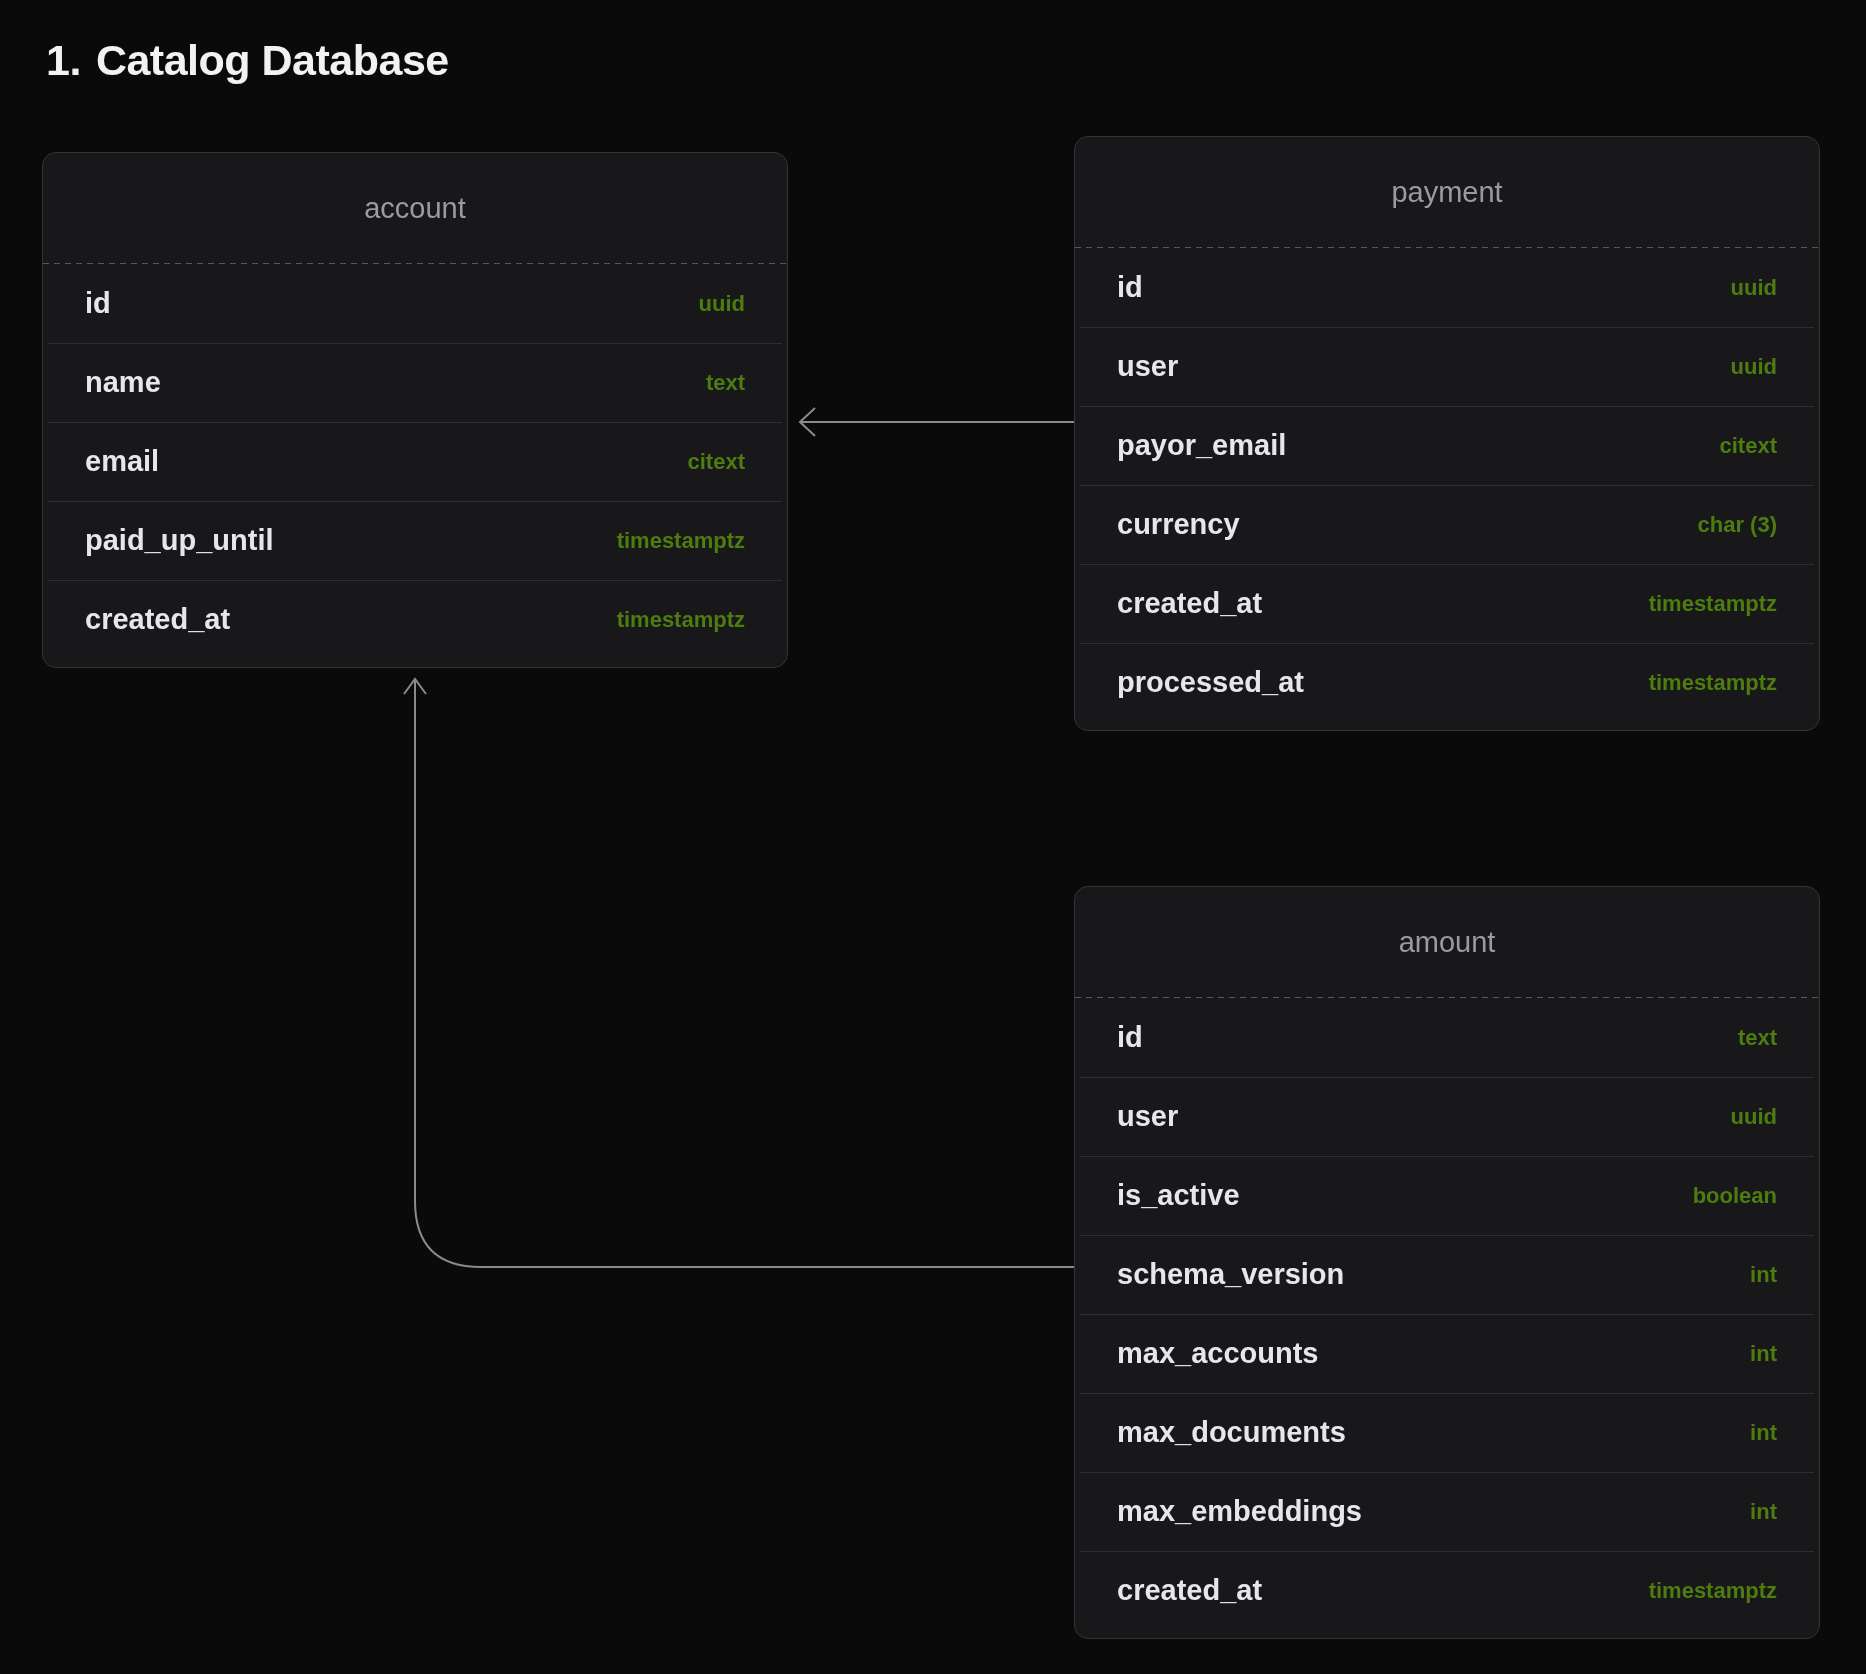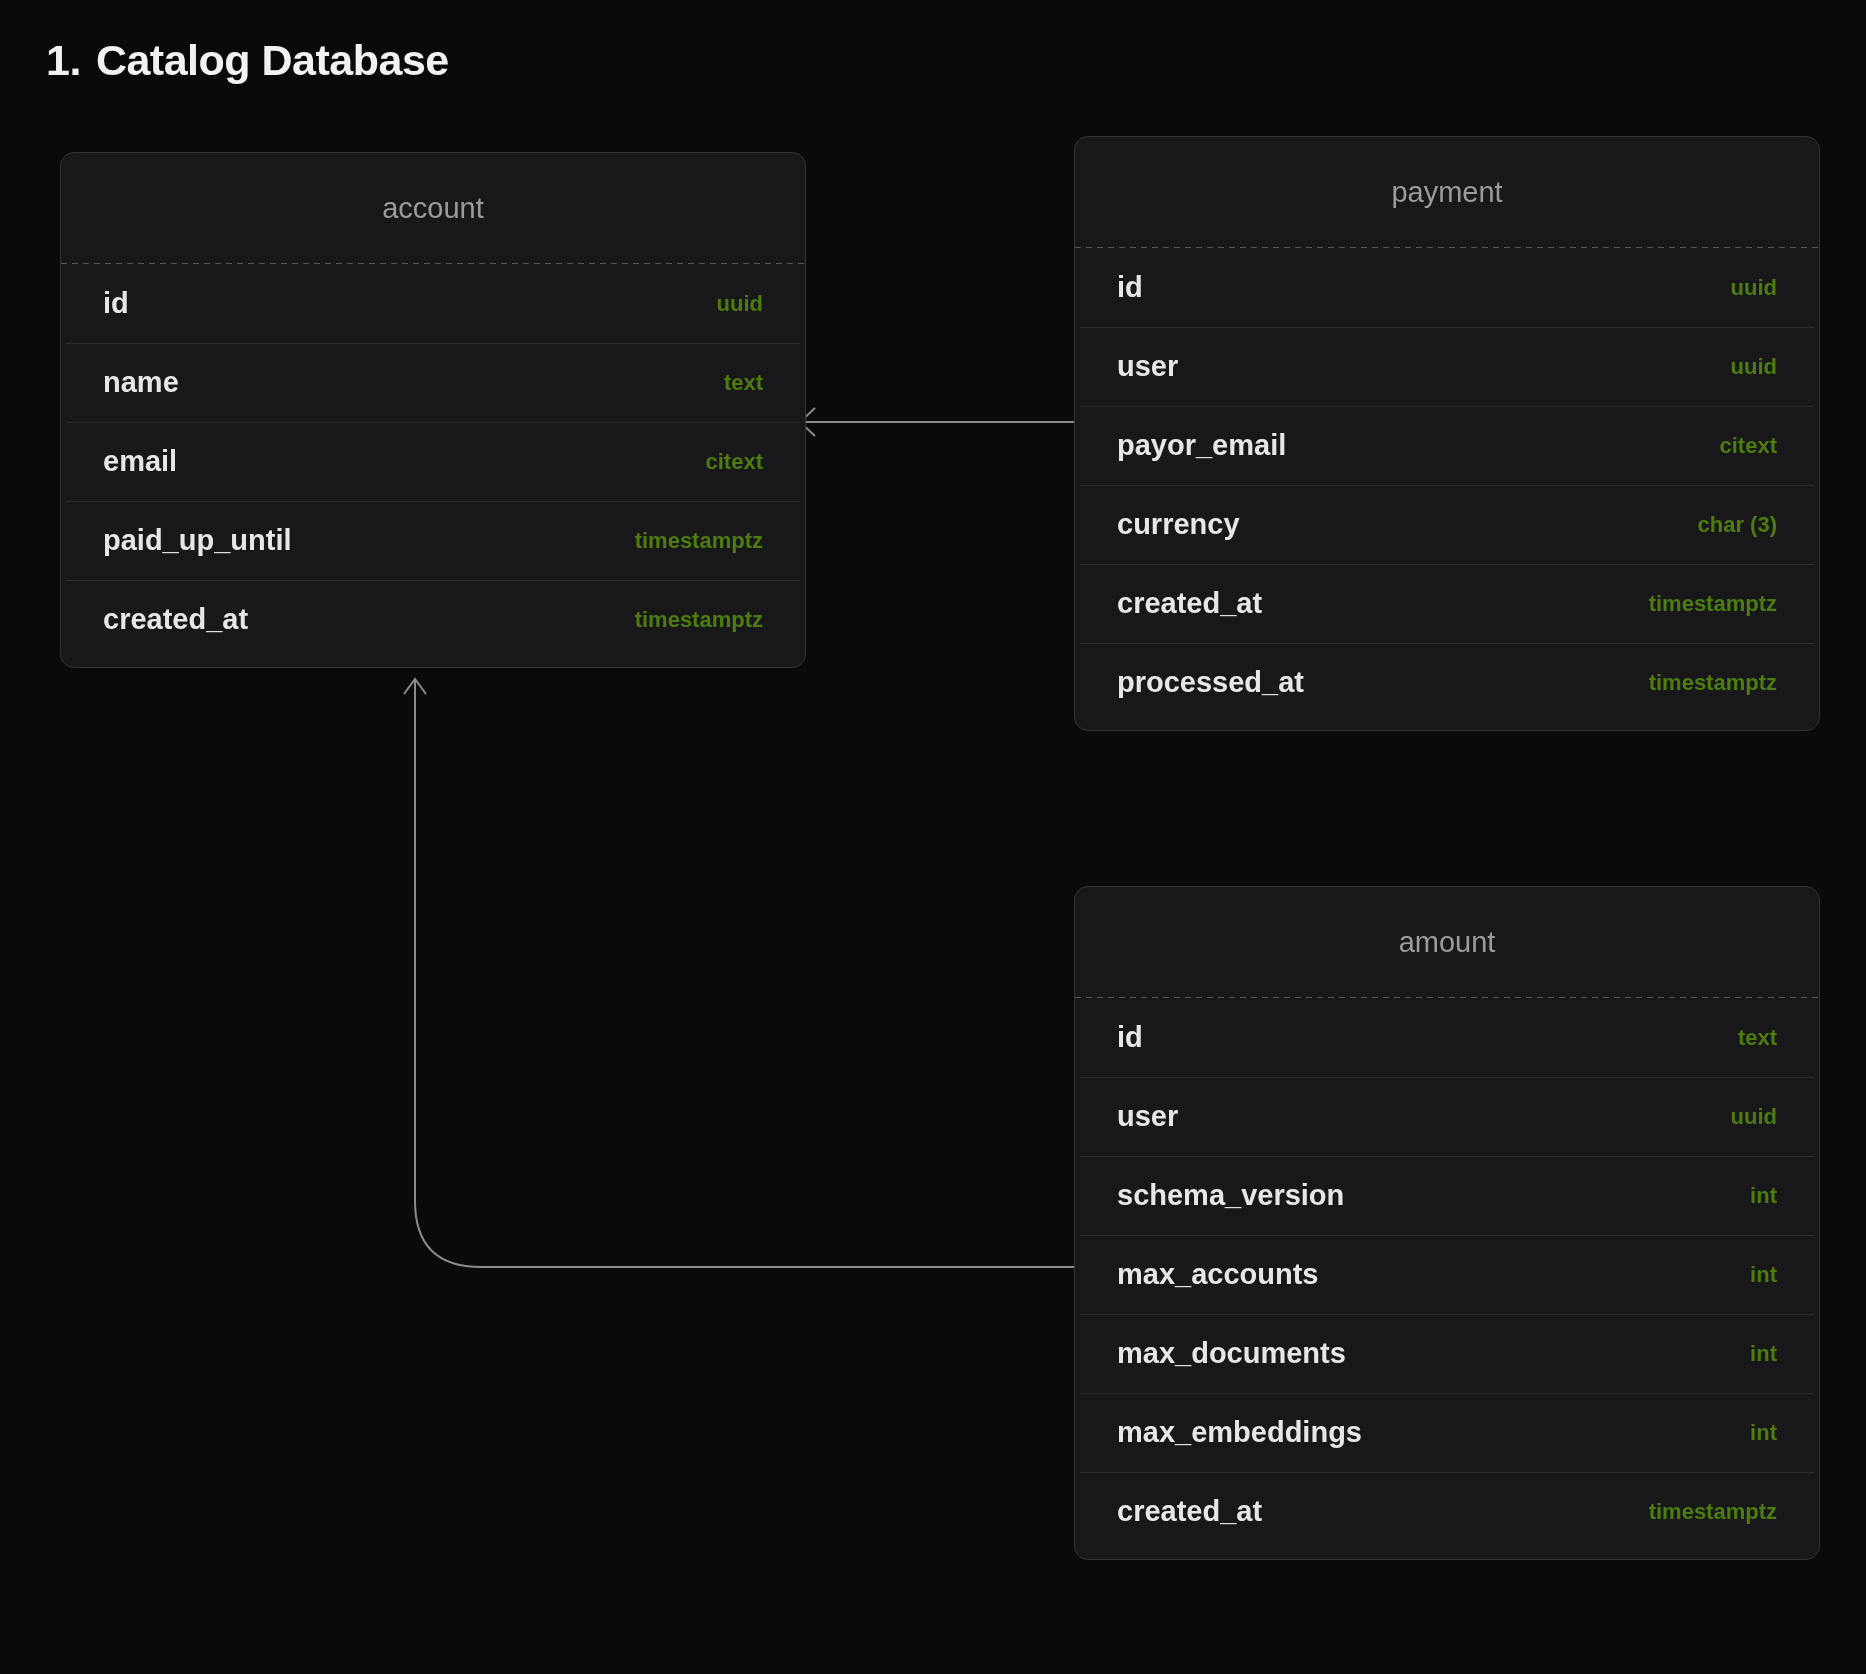--- a/index.html
+++ b/index.html
@@ -26,21 +26,21 @@
 
   .table-node {
     position: absolute;
     width: 746px;
     background: #18181a;
     border: 1px solid #343437;
     border-radius: 14px;
     padding-bottom: 8px;
     z-index: 2;
   }
-  .table-node.account { left: 60px;  top: 152px; }
+  .table-node.account { left: 42px;  top: 152px; }
   .table-node.payment { left: 1074px; top: 136px; }
   .table-node.project { left: 1074px; top: 886px; }
 
   .table-header {
     height: 110px;
     display: flex; align-items: center; justify-content: center;
     font-size: 29px; color: #9b9b9f;
   }
   .dash-sep {
     height: 1px; margin: 0;
@@ -142,20 +142,24 @@
     <div class="dash-sep"></div>
     <div class="col-row">
       <span class="col-name">id</span>
       <span class="col-type">text</span>
     </div>
     <div class="col-row">
       <span class="col-name">user</span>
       <span class="col-type">uuid</span>
     </div>
     <div class="col-row">
+      <span class="col-name">is_active</span>
+      <span class="col-type">boolean</span>
+    </div>
+    <div class="col-row">
       <span class="col-name">schema_version</span>
       <span class="col-type">int</span>
     </div>
     <div class="col-row">
       <span class="col-name">max_accounts</span>
       <span class="col-type">int</span>
     </div>
     <div class="col-row">
       <span class="col-name">max_documents</span>
       <span class="col-type">int</span>

